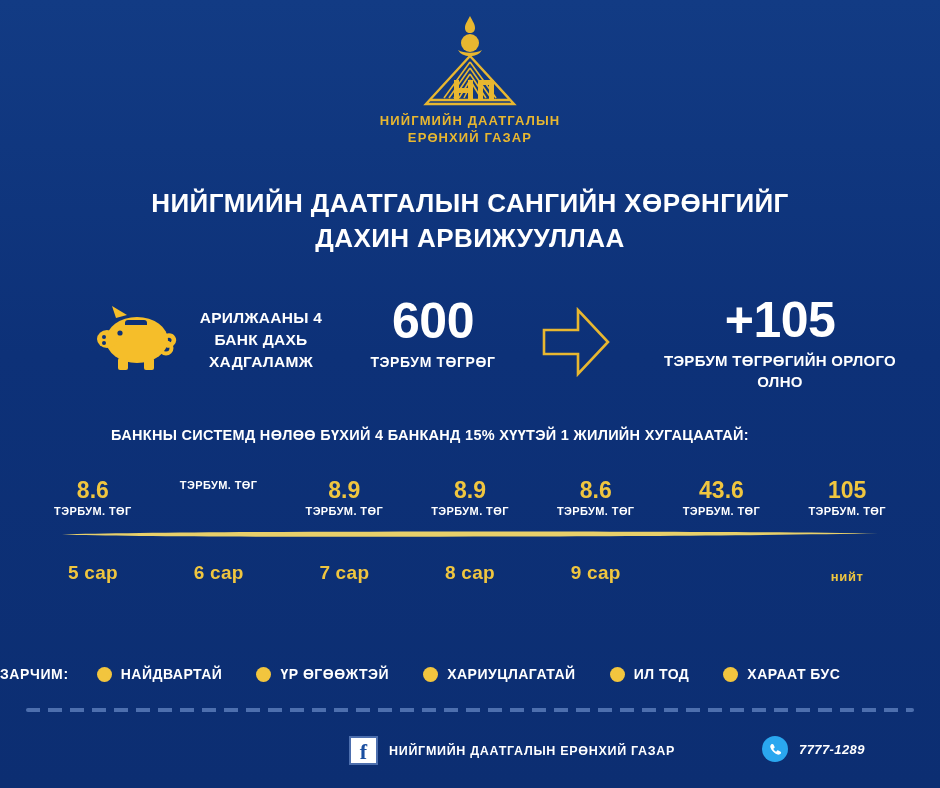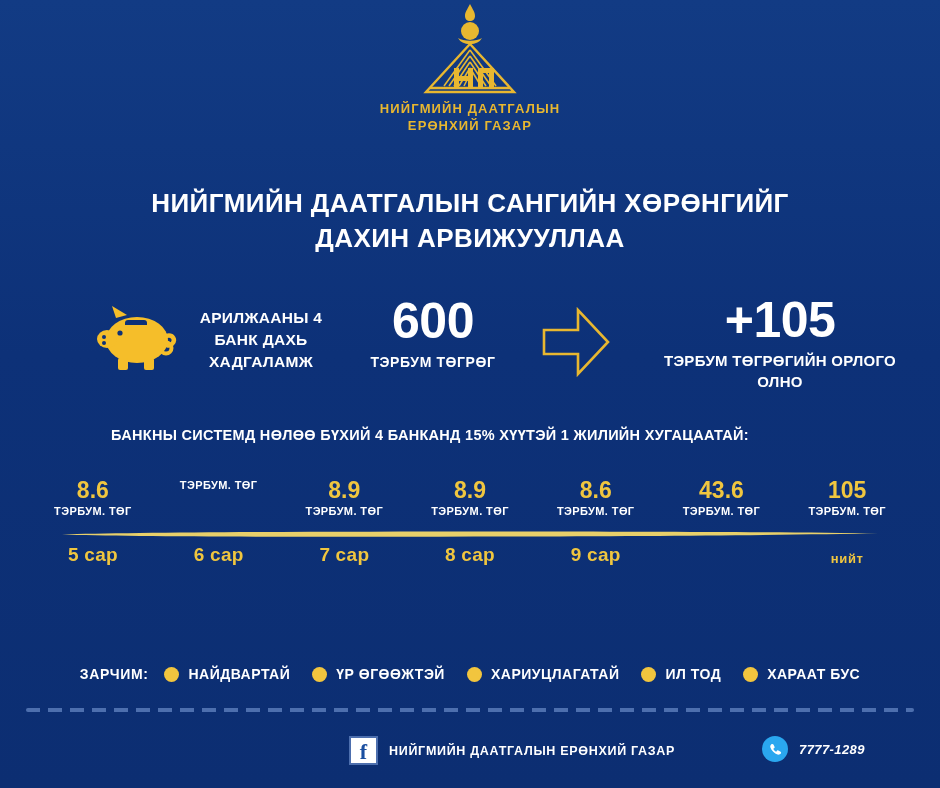--- a/index.html
+++ b/index.html
@@ -18,21 +18,21 @@
   .page {
     position: relative;
     width: 940px;
     height: 788px;
     background: linear-gradient(180deg, #123b84 0%, #0d3178 45%, #0c2e72 100%);
   }
 
   
   .logo-block {
     position: absolute;
-    top: 0;
+    top: 12px;
     left: 0;
     width: 940px;
     text-align: center;
   }
   .logo-mark {
     display: block;
     margin: 0 auto;
   }
   .logo-text {
     color: #e8b730;
@@ -180,21 +180,21 @@
   }
   .tl-line {
     position: absolute;
     top: 68px;
     left: 32px;
     width: 816px;
     height: 9px;
   }
   .tl-months {
     position: absolute;
-    top: 82px;
+    top: 100px;
     left: 0;
     width: 880px;
     display: flex;
   }
   .tl-month {
     flex: 1 1 0;
     text-align: center;
     color: #f0c63f;
     font-size: 19px;
     font-weight: bold;
@@ -210,21 +210,21 @@
   }
 
   
   .principles {
     position: absolute;
     top: 666px;
     left: 0;
     width: 940px;
     display: flex;
     align-items: center;
-    justify-content: center;
+    gap: 12px;
   }
   .principles-label {
     color: #ffffff;
     font-size: 14px;
     font-weight: bold;
     letter-spacing: 0.6px;
     margin-right: 16px;
   }
   .principle {
     display: flex;

